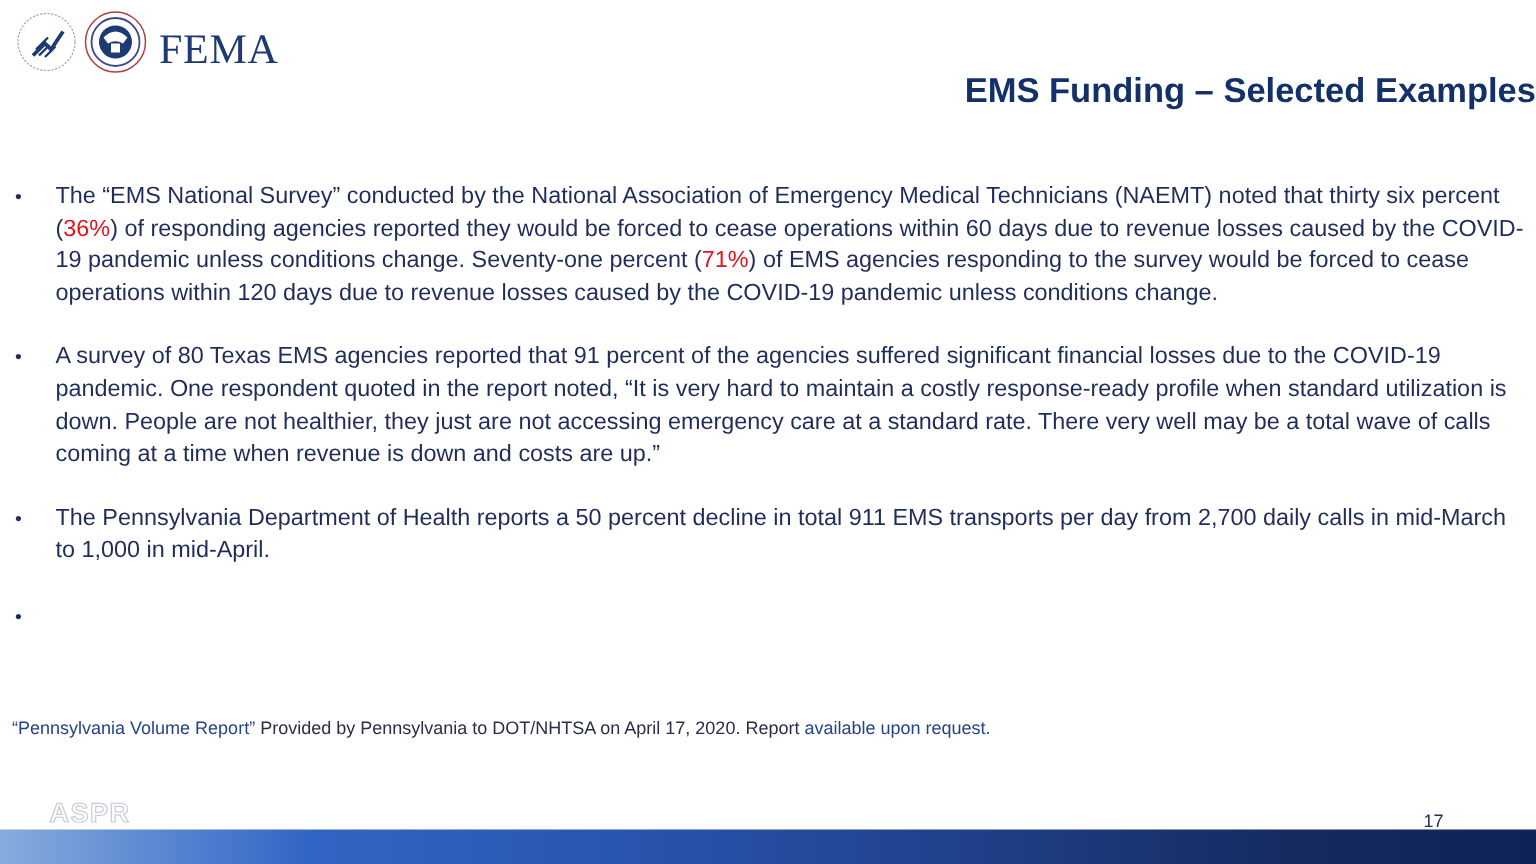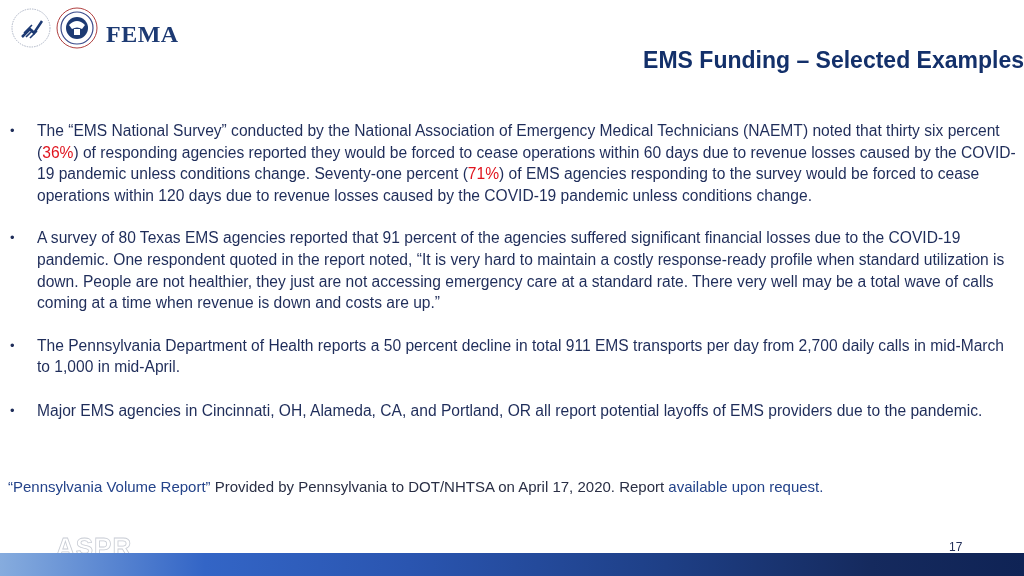--- a/index.html
+++ b/index.html
@@ -2,36 +2,36 @@
 <html><head>
   <meta charset="utf-8">
   <style>
     * { margin: 0; padding: 0; box-sizing: border-box; }
     html, body { width: 1024px; height: 576px; overflow: hidden; background: #ffffff; }
     body { position: relative; font-family: "Liberation Sans", sans-serif; color: #1f2d5a; }
 
     .logos { position: absolute; left: 10px; top: 6px; height: 44px; display: flex; align-items: center; gap: 4px; }
     .hhs-logo { width: 42px; height: 42px; }
     .dhs-seal { width: 42px; height: 42px; }
-    .fema-word { font-family: "Liberation Serif", serif; font-size: 24px; font-weight: bold; color: #1d3a73; letter-spacing: 0.5px; margin-left: 4px; margin-top: 12px; }
+    .fema-word { font-family: "Liberation Serif", serif; font-size: 28px; font-weight: normal; color: #1d3a73; letter-spacing: 0.5px; margin-left: 4px; margin-top: 12px; }
 
     .title { position: absolute; top: 47px; left: 0; width: 1024px; text-align: right; font-size: 23px; font-weight: bold; color: #13306a; }
 
     .bullets { position: absolute; top: 120px; left: 0; width: 1024px; }
     .bullet { position: relative; padding-left: 37px; padding-right: 8px; font-size: 15.6px; line-height: 21.6px; color: #1f2d5a; }
     .bullet .dot { position: absolute; left: 10px; top: 0; font-size: 13px; }
     .b1 { margin-bottom: 21px; }
     .b2 { margin-bottom: 21px; }
     .b3 { margin-bottom: 22px; }
     .red { color: #e0141e; text-align: center; }
 
-    .footnote { position: absolute; top: 478px; left: 8px; font-size: 15px; color: #2a2f45; }
+    .footnote { position: absolute; top: 478px; left: 8px; font-size: 12px; color: #2a2f45; }
     .footnote .blue { color: #24438a; }
 
-    .aspr { position: absolute; left: 33px; top: 532px; font-size: 26px; font-weight: bold; color: #ffffff; -webkit-text-stroke: 0.8px #c8ccd4; letter-spacing: 1px; margin-left: 23px; }
+    .aspr { position: absolute; left: 33px; top: 532px; font-size: 18px; font-weight: bold; color: #ffffff; -webkit-text-stroke: 0.8px #c8ccd4; letter-spacing: 1px; }
     .page-num { position: absolute; left: 949px; top: 540px; font-size: 12px; color: #24305a; }
 
     .footer-bar { position: absolute; left: 0; top: 553px; width: 1024px; height: 23px;
       background: linear-gradient(90deg, #86acde 0%, #3365c6 20%, #2a55b0 40%, #1e3f86 65%, #152a5e 85%, #0f2355 100%); }
   </style>
 </head>
 <body>
 
 <div class="logos">
   <svg class="hhs-logo" viewBox="0 0 42 42">
@@ -59,21 +59,20 @@
   <div class="bullet b2">
     <span class="dot">•</span>
     <span>A survey of 80 Texas EMS agencies reported that 91 percent of the agencies suffered significant financial losses due to the COVID-19 pandemic. One respondent quoted in the report noted, “It is very hard to maintain a costly response-ready profile when standard utilization is down. People are not healthier, they just are not accessing emergency care at a standard rate. There very well may be a total wave of calls coming at a time when revenue is down and costs are up.”</span>
   </div>
   <div class="bullet b3">
     <span class="dot">•</span>
     <span>The Pennsylvania Department of Health reports a 50 percent decline in total 911 EMS transports per day from 2,700 daily calls in mid-March to 1,000 in mid-April.</span>
   </div>
   <div class="bullet b4">
     <span class="dot">•</span>
-    <span>Major EMS agencies in Cincinnati, OH, Alameda, CA, and Portland, OR all report potential layoffs of EMS providers due to the pandemic.</span>
   </div>
 </div>
 
 <div class="footnote">
   <span class="blue">“Pennsylvania Volume Report”</span><span> Provided by Pennsylvania to DOT/NHTSA on April 17, 2020. Report </span><span class="blue">available upon request.</span>
 </div>
 
 <div class="aspr">ASPR</div>
 <div class="page-num">17</div>
 <div class="footer-bar"></div>

